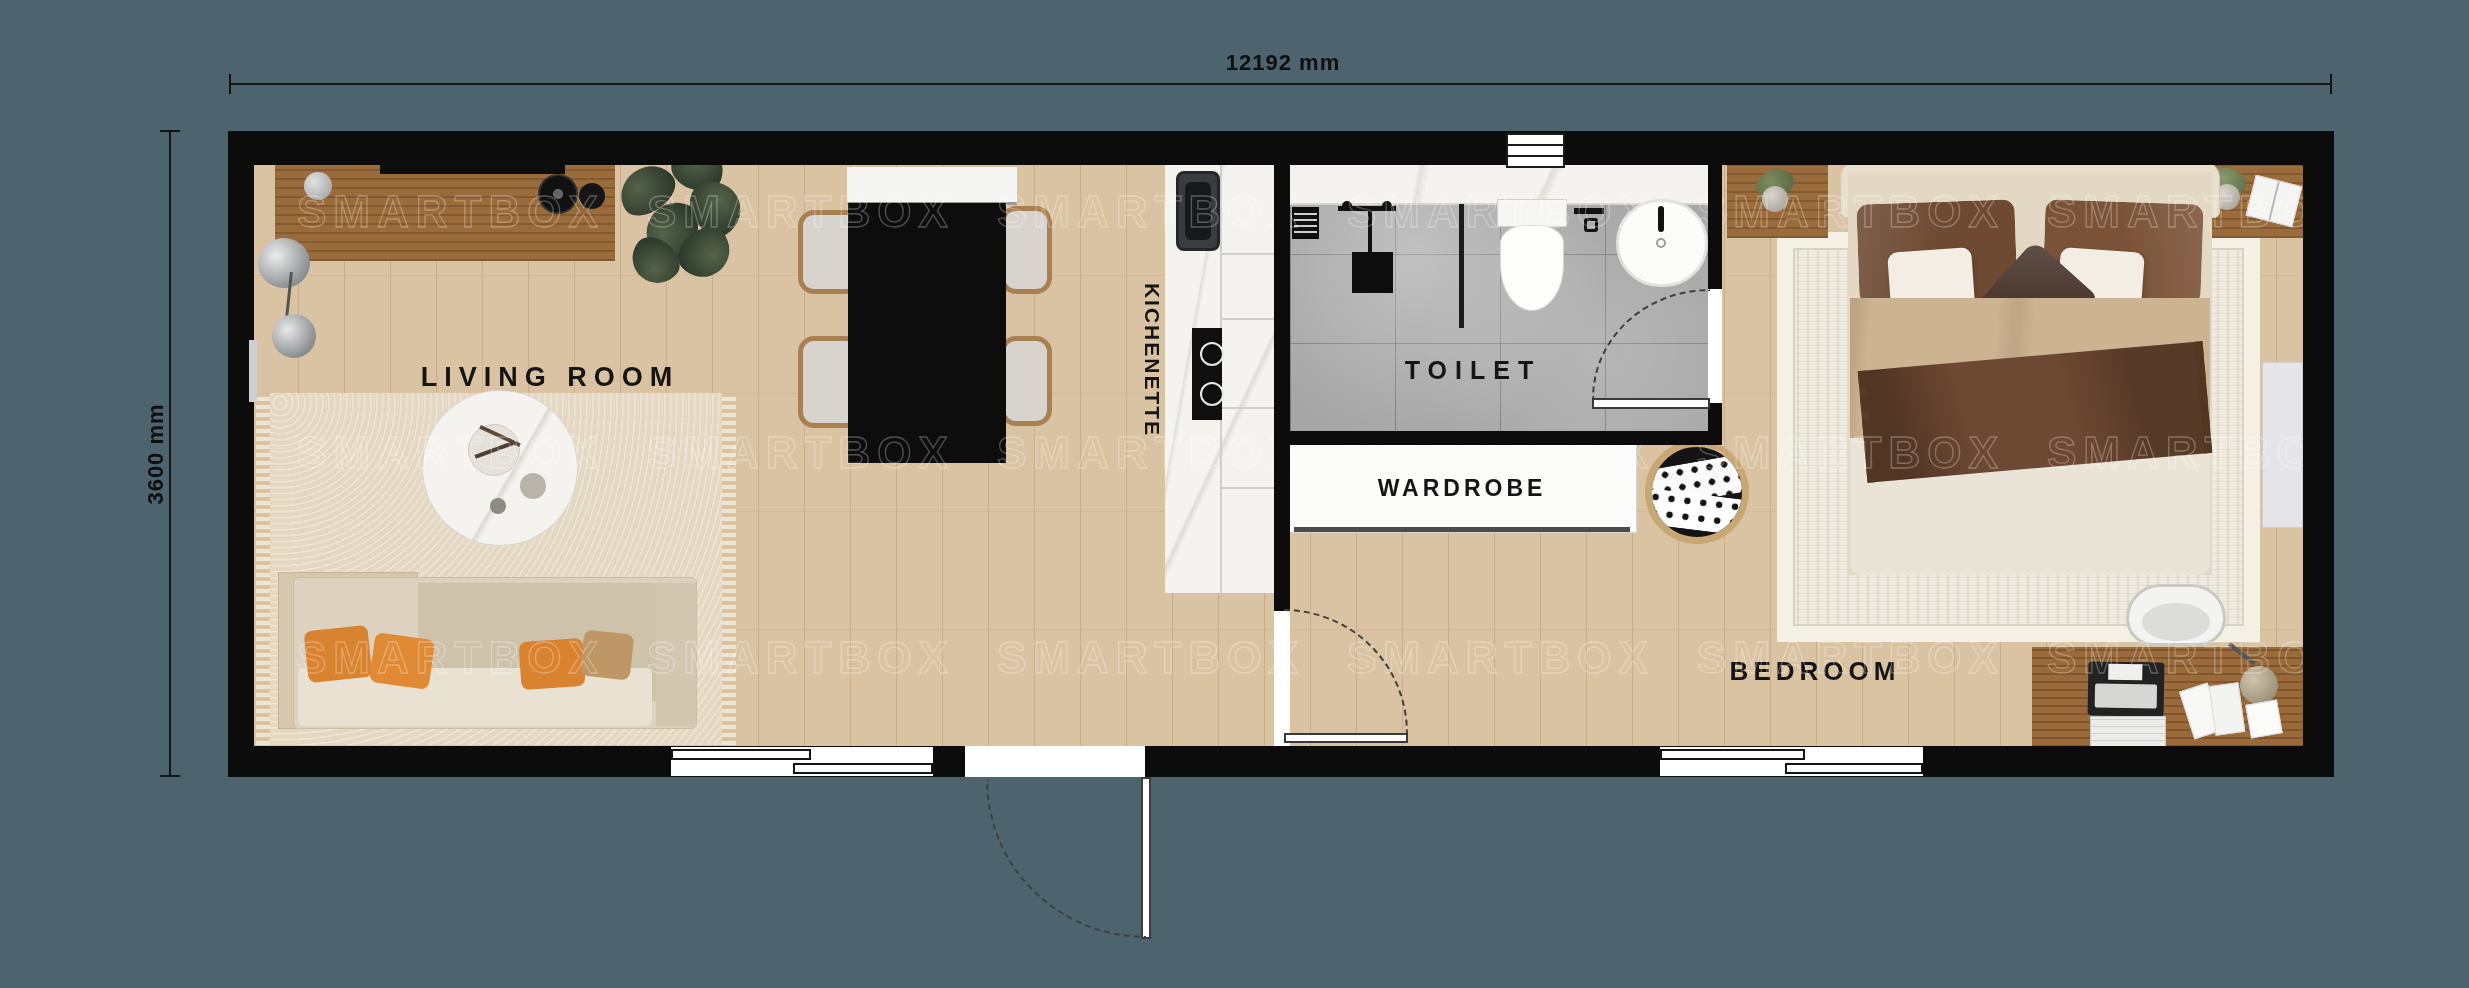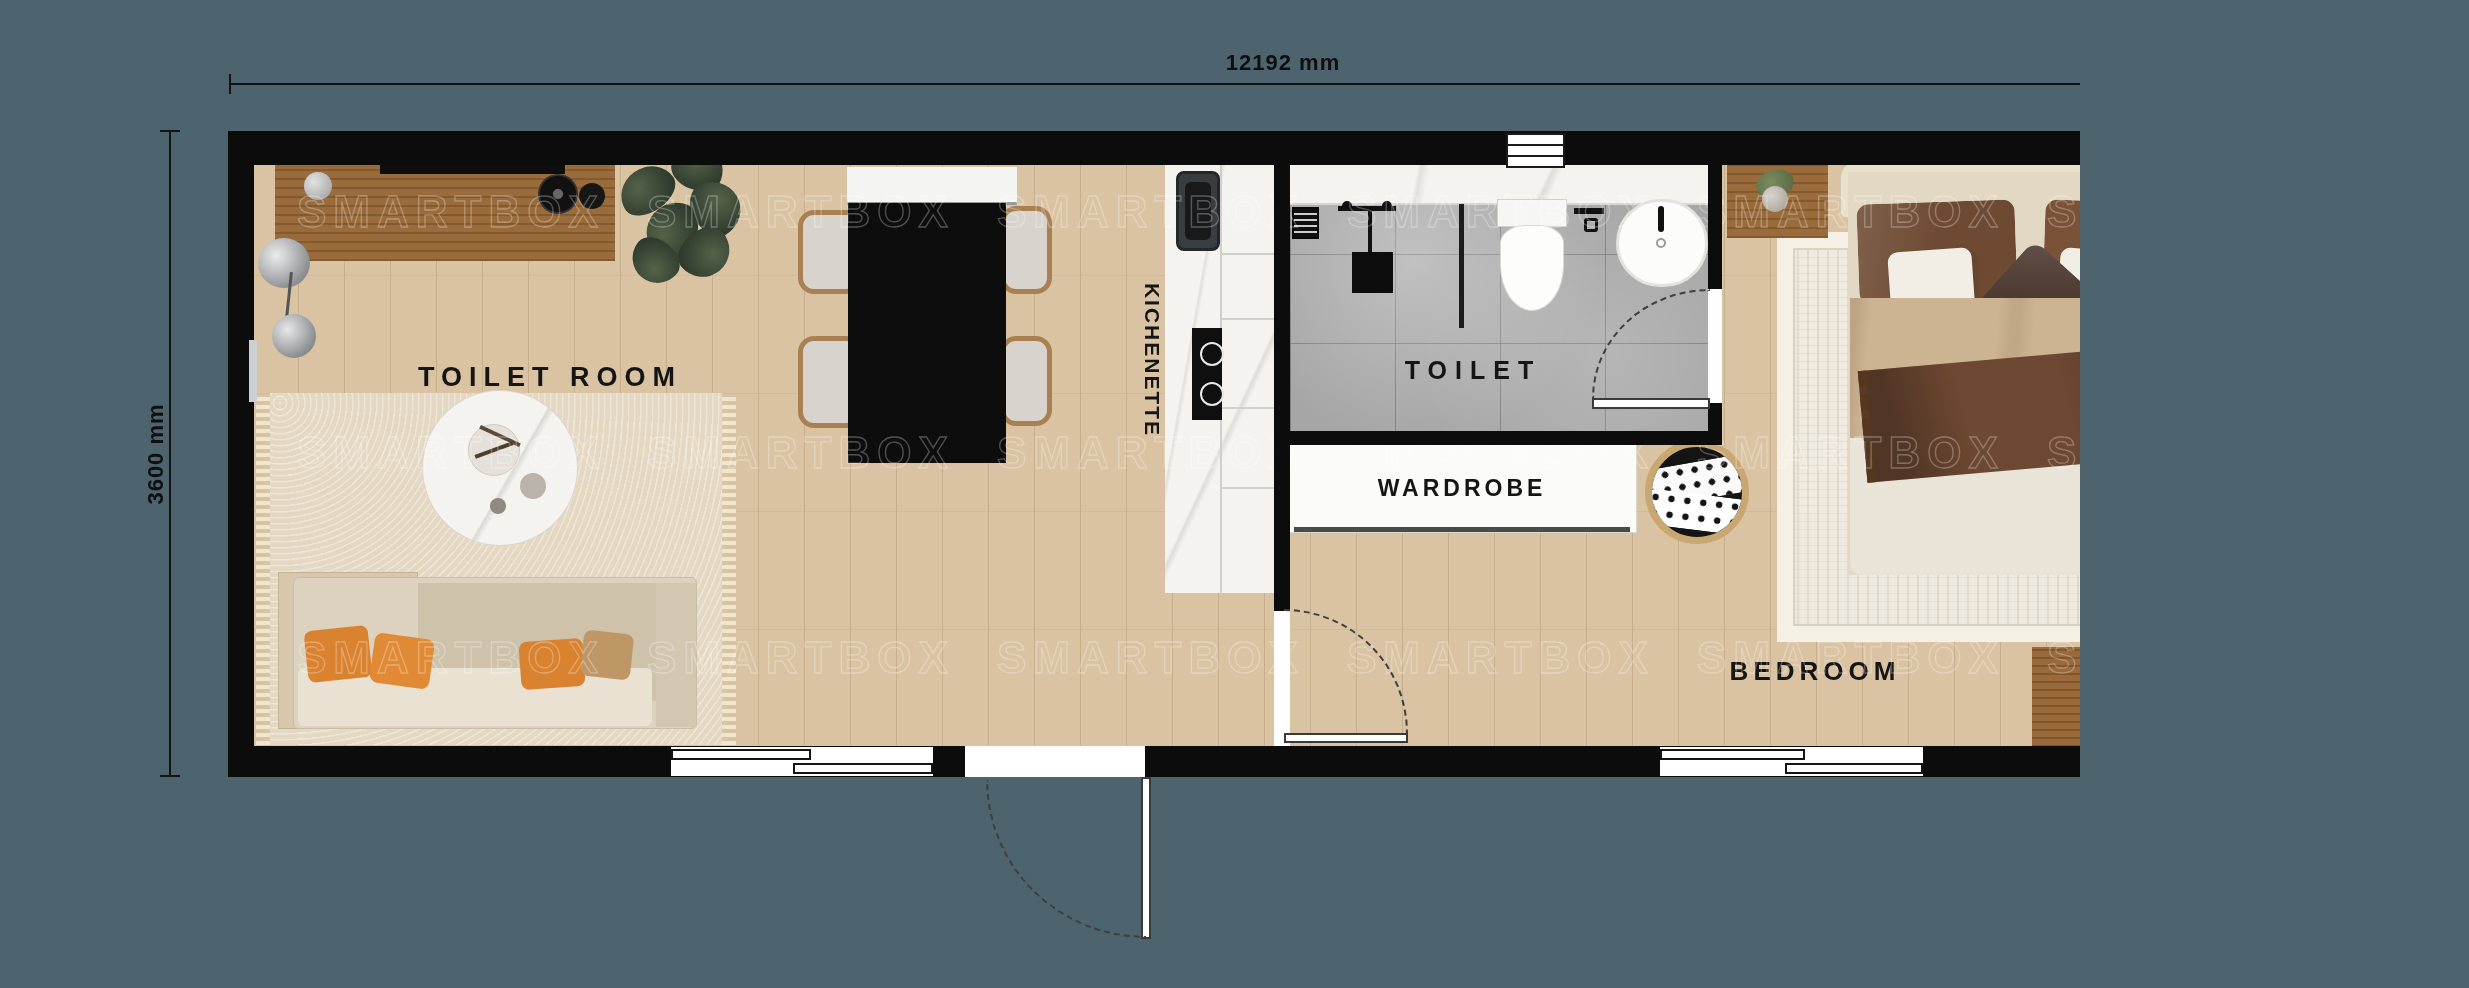--- a/index.html
+++ b/index.html
@@ -1,16 +1,16 @@
 <!DOCTYPE html>
 <html><head>
 <meta charset="utf-8">
 <style>
   html,body{margin:0;padding:0;background:#4d646e;}
-  #scene{position:relative;width:2080px;height:988px;background:#4d646e;overflow:hidden;
+  #scene{position:relative;width:2469px;height:988px;background:#4d646e;overflow:hidden;
          font-family:"Liberation Sans",sans-serif;}
   .abs{position:absolute;}
   .wall{background:#0c0c0c;}
   .label{color:#151515;font-weight:bold;text-align:center;white-space:nowrap;}
   .dimline{background:#141414;}
   .dimlabel{color:#0f0f0f;font-weight:bold;font-size:22px;letter-spacing:1px;text-align:center;}
   .wood{background-color:#d9c3a2;
         background-image:repeating-linear-gradient(90deg, rgba(146,112,74,.25) 0 1px, transparent 1px 46px),
                          repeating-linear-gradient(0deg, rgba(146,112,74,.10) 0 1px, transparent 1px 118px);}
   .tile{background-color:#a6a6a6;
@@ -89,21 +89,21 @@
   <div class="abs" style="left:582px;top:632px;width:50px;height:46px;background:#bf9766;border-radius:8px;transform:rotate(6deg);"></div>
 
   <div class="abs" style="left:423px;top:391px;width:154px;height:154px;border-radius:50%;background:#f5f3ef;
        background-image:linear-gradient(120deg, transparent 55%, rgba(180,178,170,.4) 56%, transparent 59%);box-shadow:0 0 0 1px #d9d6cf;"></div>
   <div class="abs" style="left:468px;top:424px;width:52px;height:52px;border-radius:50%;background:#e5e1da;border:1px solid #cfcbc2;box-sizing:border-box;"></div>
   <div class="abs" style="left:478px;top:434px;width:44px;height:4px;background:#5b4a3a;transform:rotate(25deg);"></div>
   <div class="abs" style="left:474px;top:448px;width:40px;height:4px;background:#4e3e30;transform:rotate(-20deg);"></div>
   <div class="abs" style="left:520px;top:473px;width:26px;height:26px;border-radius:50%;background:#b9b3a9;"></div>
   <div class="abs" style="left:490px;top:498px;width:16px;height:16px;border-radius:50%;background:#8f8a82;"></div>
 
-  <div class="abs label" style="left:400px;top:362px;width:300px;font-size:27px;letter-spacing:7px;">TOILET ROOM</div>
+  <div class="abs label" style="left:400px;top:362px;width:300px;font-size:27px;letter-spacing:7px;">LIVING ROOM</div>
 
   <div class="abs" style="left:847px;top:167px;width:170px;height:38px;background:#f4f4f3;border-bottom:3px solid #9a9a98;box-sizing:border-box;"></div>
   <div class="abs" style="left:798px;top:210px;width:64px;height:84px;background:#d8d4cd;border:5px solid #a88052;border-radius:16px;box-sizing:border-box;"></div>
   <div class="abs" style="left:798px;top:336px;width:64px;height:92px;background:#d8d4cd;border:5px solid #a88052;border-radius:16px;box-sizing:border-box;"></div>
   <div class="abs" style="left:1000px;top:206px;width:52px;height:88px;background:#d8d4cd;border:5px solid #a88052;border-radius:16px;box-sizing:border-box;"></div>
   <div class="abs" style="left:1000px;top:336px;width:52px;height:90px;background:#d8d4cd;border:5px solid #a88052;border-radius:16px;box-sizing:border-box;"></div>
   <div class="abs" style="left:848px;top:203px;width:158px;height:260px;background:#0d0d0d;"></div>
 
   <div class="abs marble" style="left:1165px;top:165px;width:109px;height:428px;">
     <div class="grain-line" style="left:55px;top:0;width:2px;height:100%;"></div>

